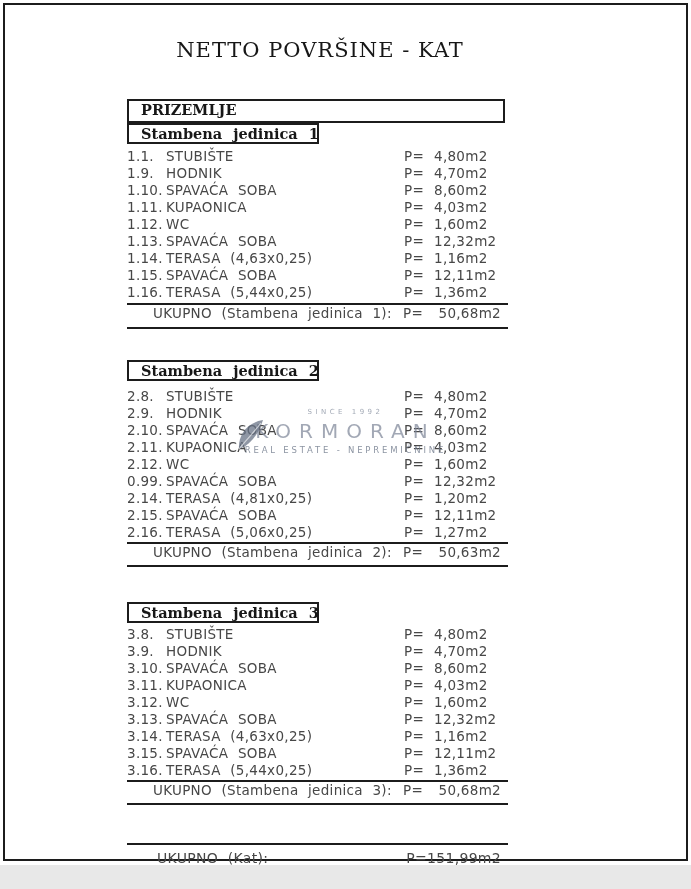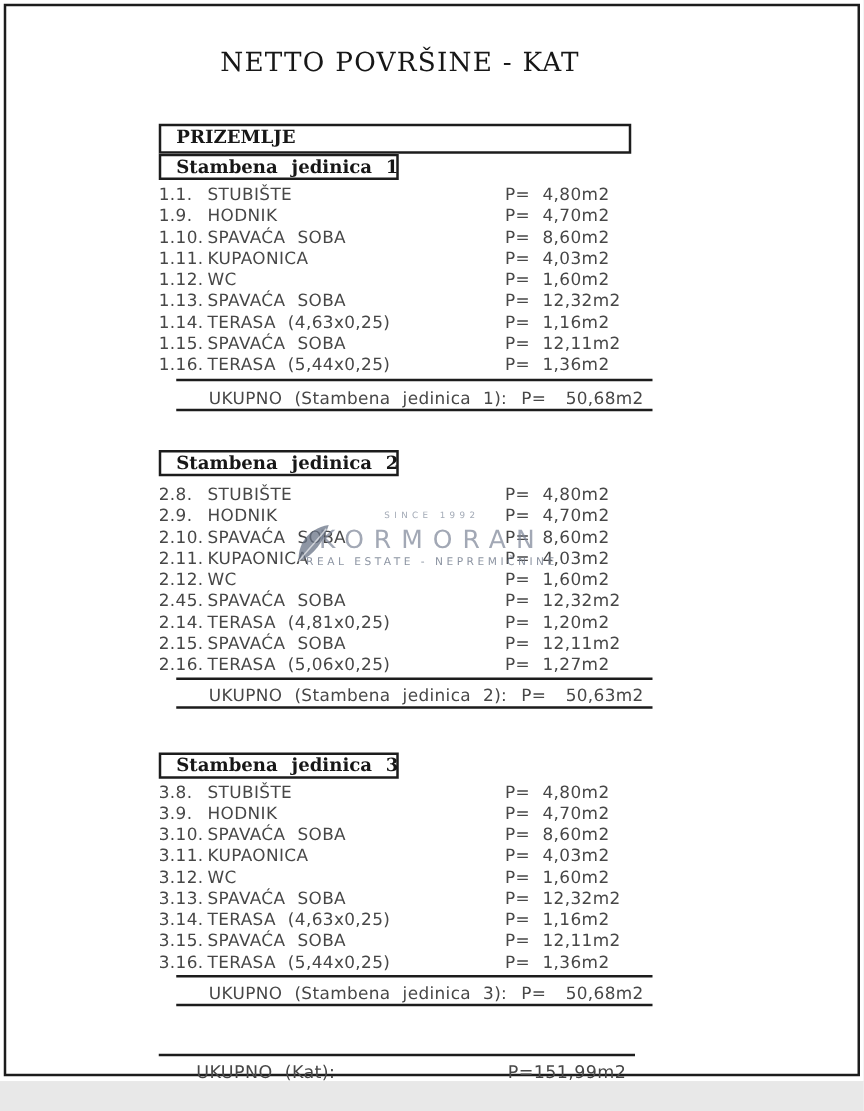--- a/index.html
+++ b/index.html
@@ -37,23 +37,23 @@
   .row {
     display:flex; align-items:center; height:17.1px;
     font-size:13.5px; color:#474747; letter-spacing:0.3px; white-space:nowrap;
   }
   .row .no   { width:39px; }
   .row .name { width:238px; word-spacing:5px; }
   .row .p    { width:30px; }
   .row .val  { flex:1; text-align:left; }
 
   .total {
-    position:absolute; left:141px; width:381px; box-sizing:border-box;
+    position:absolute; left:127px; width:381px; box-sizing:border-box;
     border-top:2px solid #1c1c1c; border-bottom:2px solid #1c1c1c;
-    display:flex; align-items:flex-end; padding:0 7px 0 26px;
+    display:flex; align-items:flex-start; padding:0 7px 0 26px;
     font-size:13.5px; color:#474747; letter-spacing:0.3px; white-space:nowrap;
   }
   #unit1-total { top:303px; height:26px; }
   #unit2-total { top:542px; height:25px; }
   #unit3-total { top:780px; height:25px; }
   .total .tlabel { width:250px; word-spacing:5px; }
   .total .p      { width:30px; }
   .total .val    { flex:1; text-align:right; }
 
   .grand {
@@ -190,21 +190,21 @@
         <span class="p">P=</span>
         <span class="val">4,03m2</span>
       </div>
       <div class="row">
         <span class="no">2.12.</span>
         <span class="name">WC</span>
         <span class="p">P=</span>
         <span class="val">1,60m2</span>
       </div>
       <div class="row">
-        <span class="no">2.45.</span>
+        <span class="no">0.99.</span>
         <span class="name">SPAVAĆA SOBA</span>
         <span class="p">P=</span>
         <span class="val">12,32m2</span>
       </div>
       <div class="row">
         <span class="no">2.14.</span>
         <span class="name">TERASA (4,81x0,25)</span>
         <span class="p">P=</span>
         <span class="val">1,20m2</span>
       </div>

